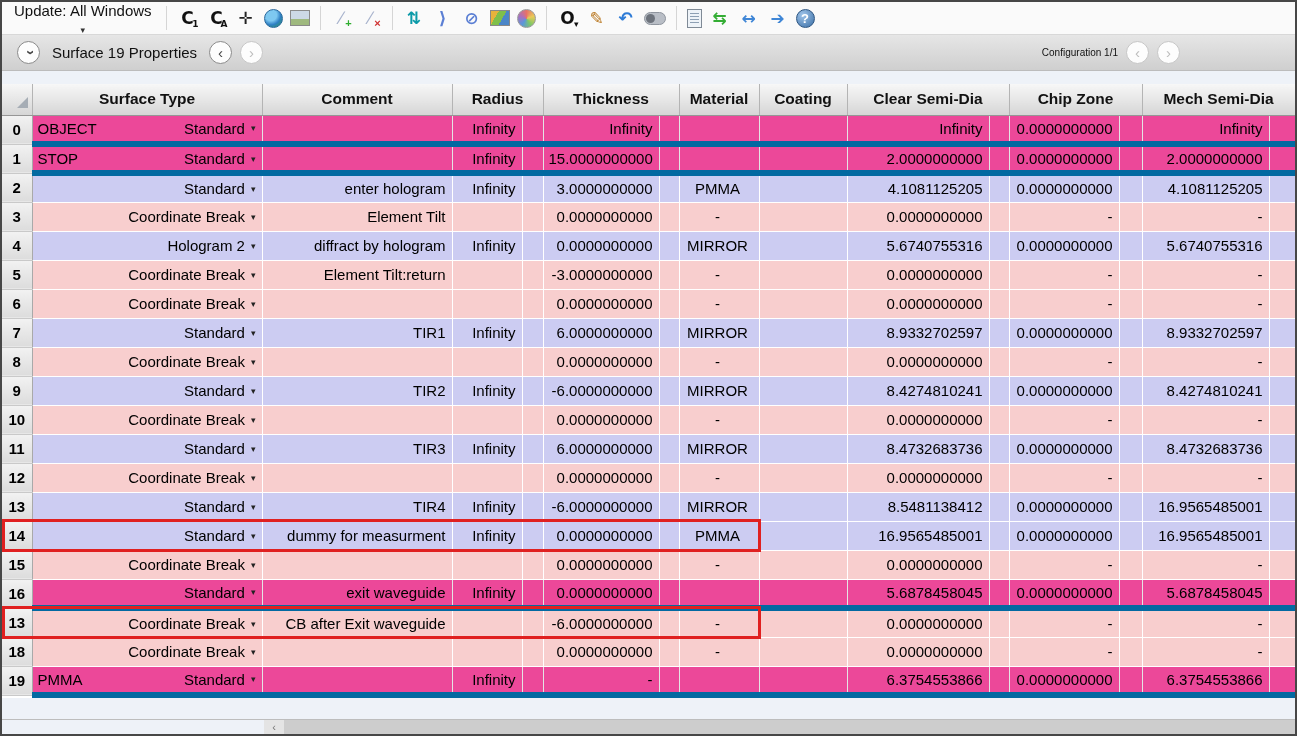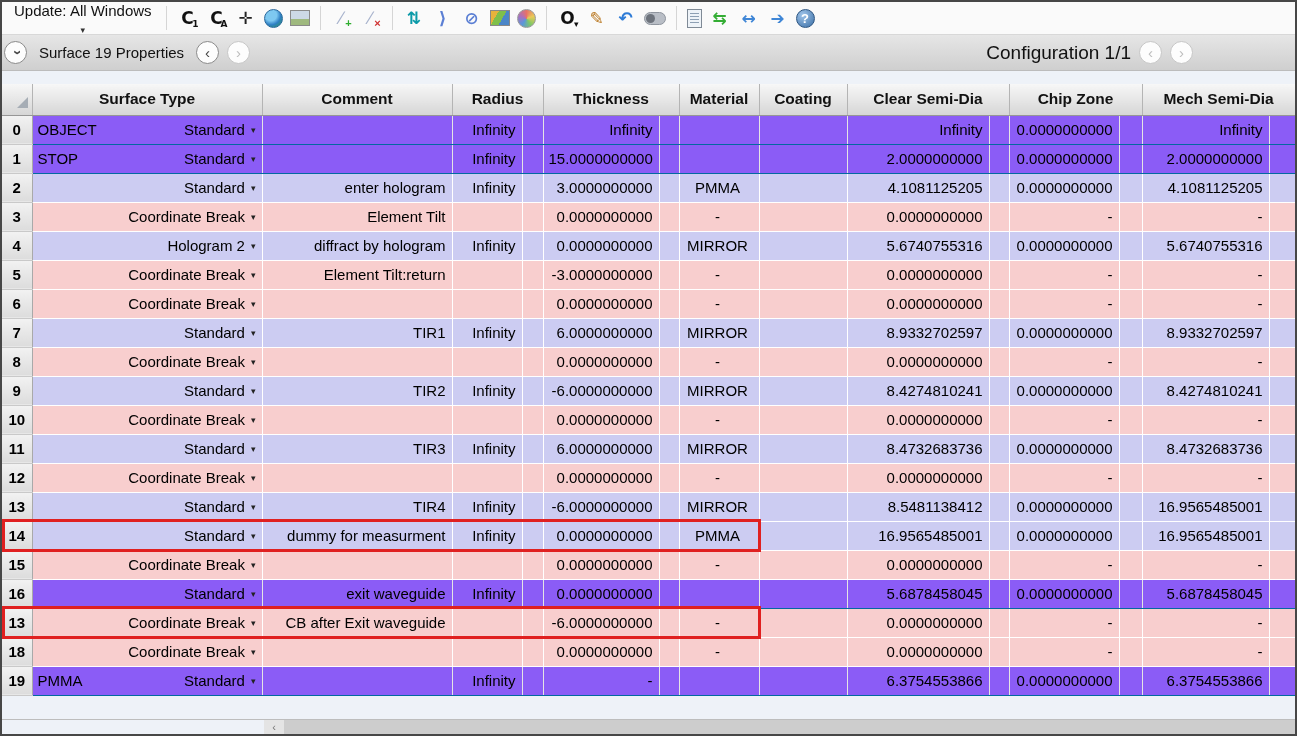--- a/index.html
+++ b/index.html
@@ -61,49 +61,49 @@
   .isheet::before { content:""; position:absolute; left:2px; top:3px; width:9px; height:1px; background:#8ea0b4;
     box-shadow:0 3px 0 #8ea0b4, 0 6px 0 #8ea0b4, 0 9px 0 #8ea0b4; }
   .ihelp { width:19px; height:19px; border-radius:50%; background:radial-gradient(circle at 35% 30%, #9fc4ea, #3a6ea5);
     border:1px solid #2d5683; color:#fff; font-size:13px; font-weight:bold; display:inline-flex; align-items:center; justify-content:center; }
 
   
   #propsbar {
     height:36px; flex:0 0 36px;
     background:linear-gradient(#e6e6e6,#cfcfcf);
     border-bottom:1px solid #bcbcbc;
-    display:flex; padding:0 2px;
+    display:flex; padding:0 15px;
   }
   .circle-btn { width:23px; height:23px; border-radius:50%; background:#fdfdfd; display:inline-flex;
     align-items:center; justify-content:center; font-size:15px; cursor:default; flex:0 0 23px; }
   .circle-btn.enabled { border:1px solid #8a8a8a; color:#444; }
   .circle-btn.disabled { border:1px solid #c6c6c6; color:#bdbdbd; }
   .chev-down { display:inline-block; transform:rotate(-90deg); font-weight:bold; }
   #props-left { display:flex; align-items:center; gap:8px; }
   #surface-props-label { font-size:15px; color:#111; margin:0 4px; }
   #props-right { margin-left:auto; margin-right:100px; display:flex; align-items:center; gap:8px; }
-  #config-label { font-size:19px; color:#111; }
+  #config-label { font-size:10px; color:#111; }
 
   
   #grid-area { flex:1 1 auto; padding-top:13px; background:#eef2f8; position:relative; }
   #grid-wrap { position:relative; }
   table { border-collapse:collapse; table-layout:fixed; width:1293px; background:#fff; }
   thead th {
     height:31px; background:linear-gradient(#f7f7f7,#d6d6d6);
     border-right:1px solid #b4b4b4; border-bottom:1px solid #969696;
     font-size:15.5px; font-weight:bold; color:#111; text-align:center; padding:0;
   }
   tbody tr { height:29px; }
   tbody td, tbody th.rownum { font-size:15px; color:#000; padding:0 5px; overflow:hidden; white-space:nowrap; }
   th.rownum {
     background:linear-gradient(#f2f2f2,#dcdcdc);
     border-right:1px solid #a9a9a9; border-bottom:1px solid #c9c9c9;
     font-weight:bold; text-align:center; padding:0;
   }
-  tr.white td { background:#8b5cf6; border-right:1px solid #e4e4e4; border-bottom:1px solid #0369a1; }
+  tr.white td { background:#ec4899; border-right:1px solid #e4e4e4; border-bottom:6px solid #0369a1; }
   tr.blue  td { background:#ccccf2; border-right:1px solid #ffffff; border-bottom:1px solid #ffffff; }
   tr.pink  td { background:#f8cece; border-right:1px solid #ffffff; border-bottom:1px solid #ffffff; }
   td.stype { padding-right:6px; }
   td.stype .cellflex { display:flex; align-items:center; }
   td.stype .prefix { margin-right:auto; }
   td.stype .tname { margin-left:auto; }
   td.stype .dd { font-size:9px; color:#222; margin-left:6px; }
   td.comment, td.num { text-align:right; padding-right:6px; }
   td.material { text-align:center; padding-right:8px; }
   td.solve { padding:0; }

